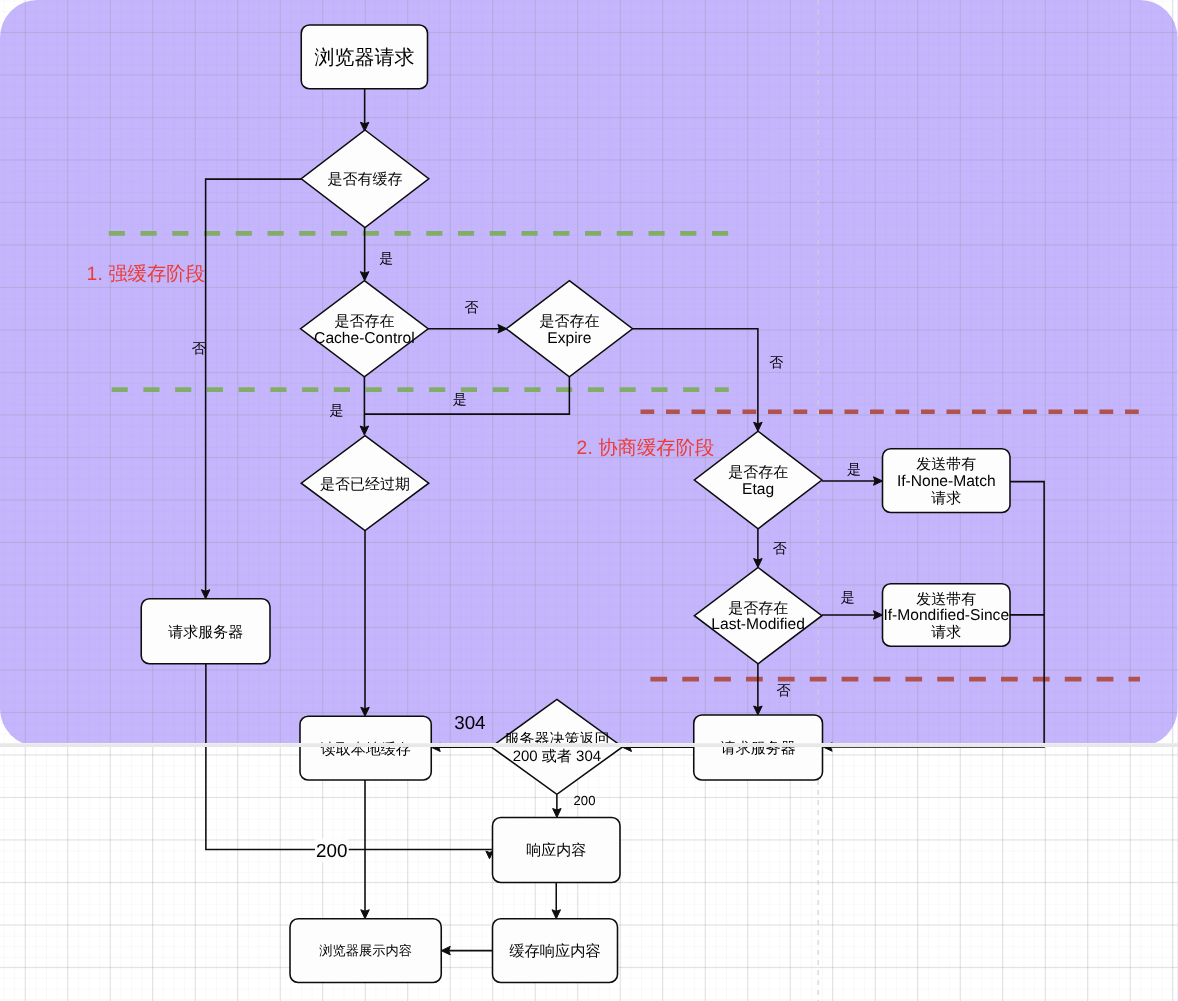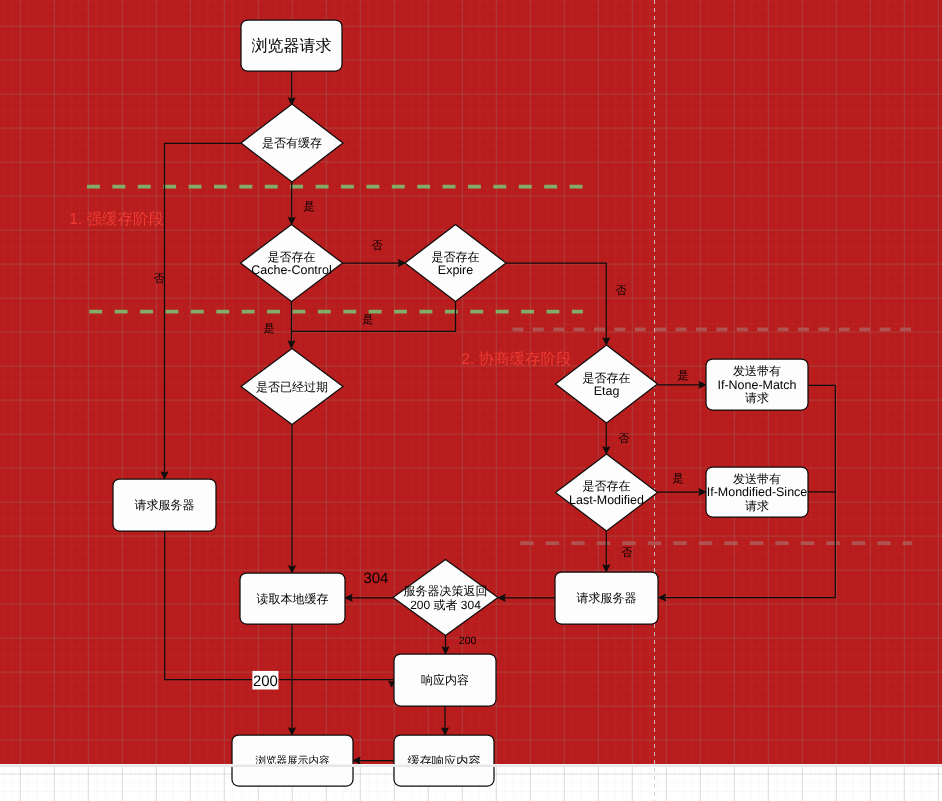--- a/index.html
+++ b/index.html
@@ -1,20 +1,20 @@
 <!DOCTYPE html>
 <html><head>
 <meta charset="utf-8">
 <title>HTTP Cache Flowchart</title>
 <style>
   html,body{margin:0;padding:0;background:#ffffff;}
   body{width:942px;height:801px;overflow:hidden;
        font-family:"Liberation Sans", sans-serif;
        -webkit-font-smoothing:antialiased;text-rendering:geometricPrecision;}
-  #canvas{position:relative;width:942px;height:767px;background:#b91c1c;}
+  #canvas{position:relative;width:942px;height:597px;background:#c4b5fd;border-radius:30px;}
   .grid{position:absolute;left:0;top:0;width:942px;height:801px;
     background-image:
       linear-gradient(to right, rgba(150,150,150,0.055) 1px, transparent 1px),
       linear-gradient(to bottom, rgba(150,150,150,0.055) 1px, transparent 1px),
       linear-gradient(to right, rgba(140,140,140,0.26) 1px, transparent 1px),
       linear-gradient(to bottom, rgba(140,140,140,0.26) 1px, transparent 1px);
     background-size: 8.5px 8.5px, 8.5px 8.5px, 34px 34px, 34px 34px;
     background-position: 2.8px 0.5px, 2.8px 0.5px, 19.8px 25.5px, 19.8px 25.5px;
   }
   svg.diagram{position:absolute;left:0;top:0;width:942px;height:801px;overflow:visible;

